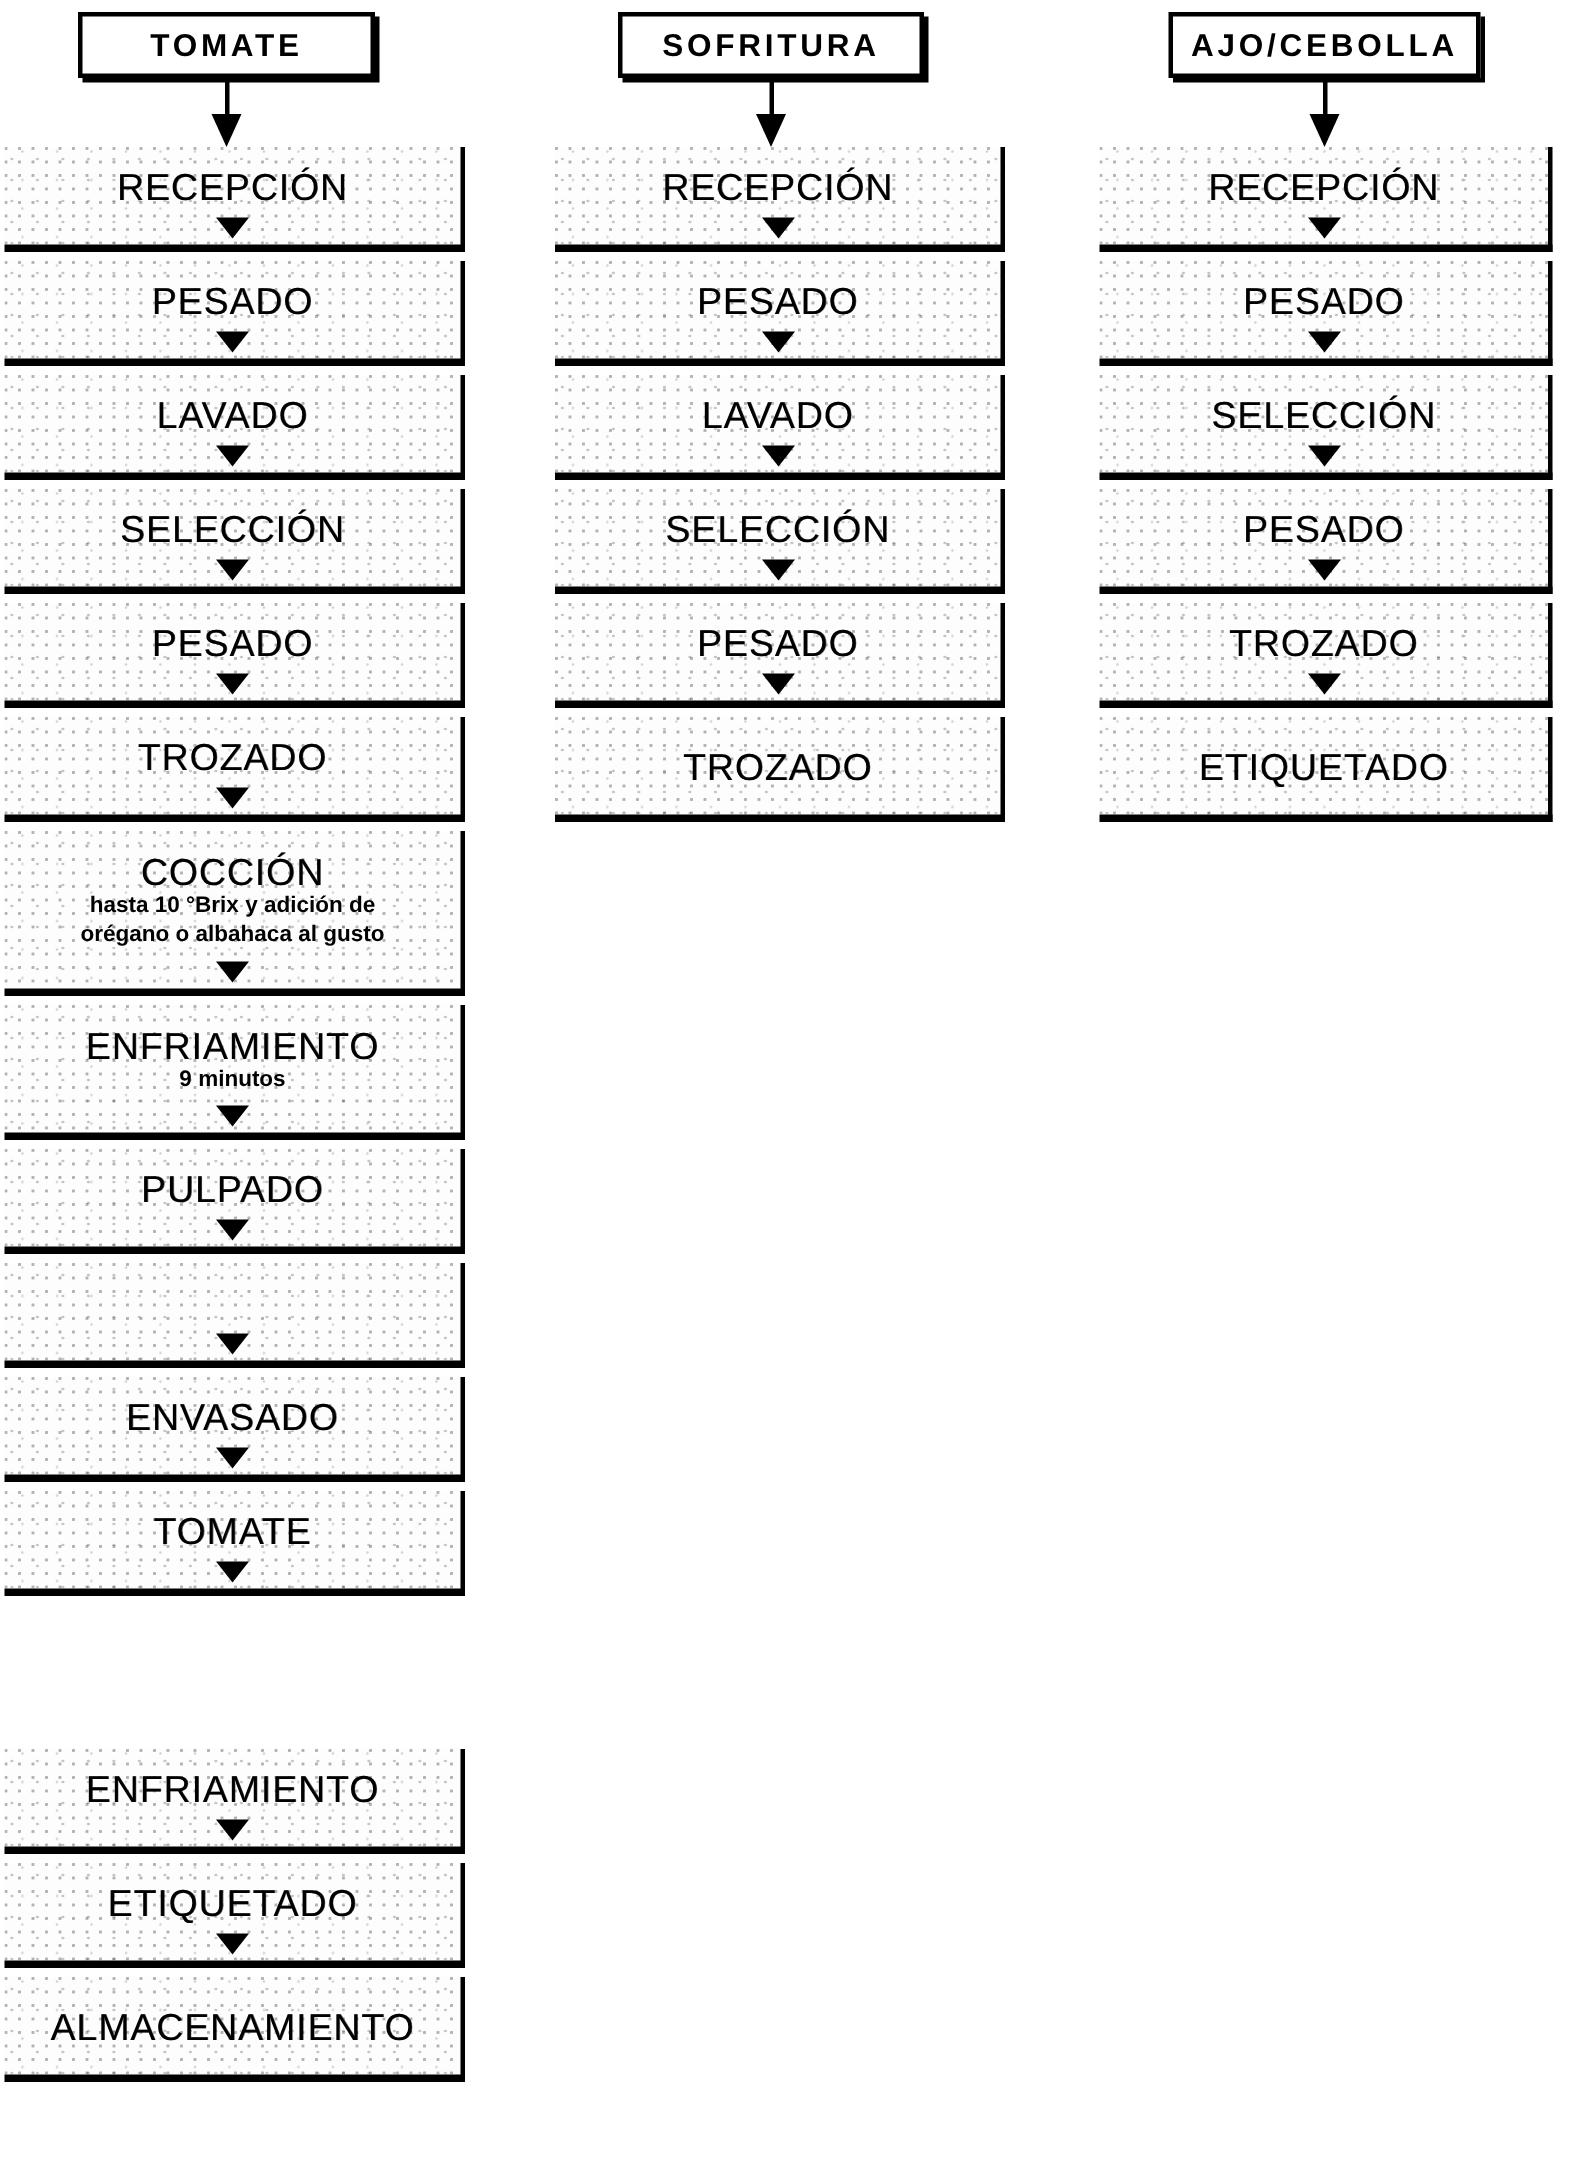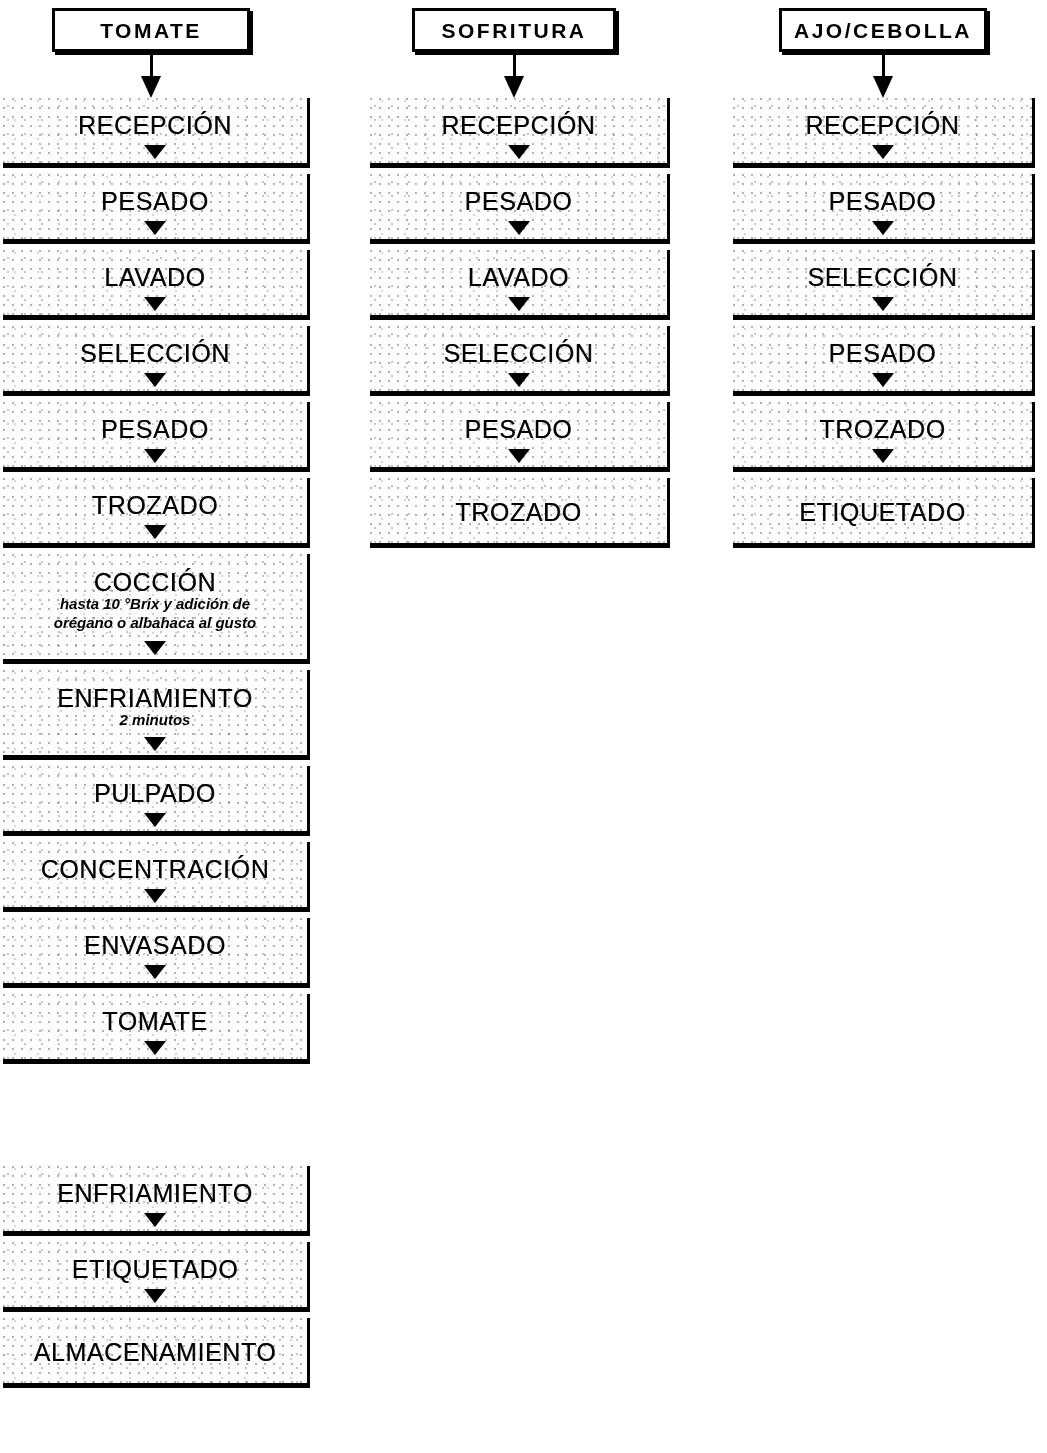--- a/index.html
+++ b/index.html
@@ -85,21 +85,20 @@
     line-height: 1.05;
     white-space: nowrap;
     text-shadow: 0.4px 0 0 rgba(0,0,0,0.55);
   }
   .step-sub {
     font-size: 15px;
     font-weight: bold;
     line-height: 1.25;
     text-align: center;
     white-space: nowrap;
-    font-style: italic;
   }
   .step-arrow {
     position: absolute;
     left: 50%;
     transform: translateX(-50%);
     width: 0; height: 0;
     border-left: 11px solid transparent;
     border-right: 11px solid transparent;
     border-top: 14px solid #000;
   }
@@ -153,34 +152,31 @@
       <div class="step-inner" style="height: 90px; top: 2px;">
         <div class="step-title">COCCIÓN</div>
         <div class="step-sub">hasta 10 °Brix y adición de</div>
         <div class="step-sub">orégano o albahaca al gusto</div>
       </div>
       <div class="step-arrow" style="bottom: 4px;"></div>
     </div>
     <div class="step" style="left: 3px; top: 670px; width: 307px; height: 90px;">
       <div class="step-inner" style="height: 70px; top: 2px;">
         <div class="step-title">ENFRIAMIENTO</div>
-        <div class="step-sub">2 minutos</div>
+        <div class="step-sub">9 minutos</div>
       </div>
       <div class="step-arrow" style="bottom: 4px;"></div>
     </div>
     <div class="step" style="left: 3px; top: 766px; width: 307px; height: 70px;">
       <div class="step-inner" style="height: 50px; top: 2px;">
         <div class="step-title">PULPADO</div>
       </div>
       <div class="step-arrow" style="bottom: 4px;"></div>
     </div>
     <div class="step" style="left: 3px; top: 842px; width: 307px; height: 70px;">
-      <div class="step-inner" style="height: 50px; top: 2px;">
-        <div class="step-title">CONCENTRACIÓN</div>
-      </div>
       <div class="step-arrow" style="bottom: 4px;"></div>
     </div>
     <div class="step" style="left: 3px; top: 918px; width: 307px; height: 70px;">
       <div class="step-inner" style="height: 50px; top: 2px;">
         <div class="step-title">ENVASADO</div>
       </div>
       <div class="step-arrow" style="bottom: 4px;"></div>
     </div>
     <div class="step" style="left: 3px; top: 994px; width: 307px; height: 70px;">
       <div class="step-inner" style="height: 50px; top: 2px;">

